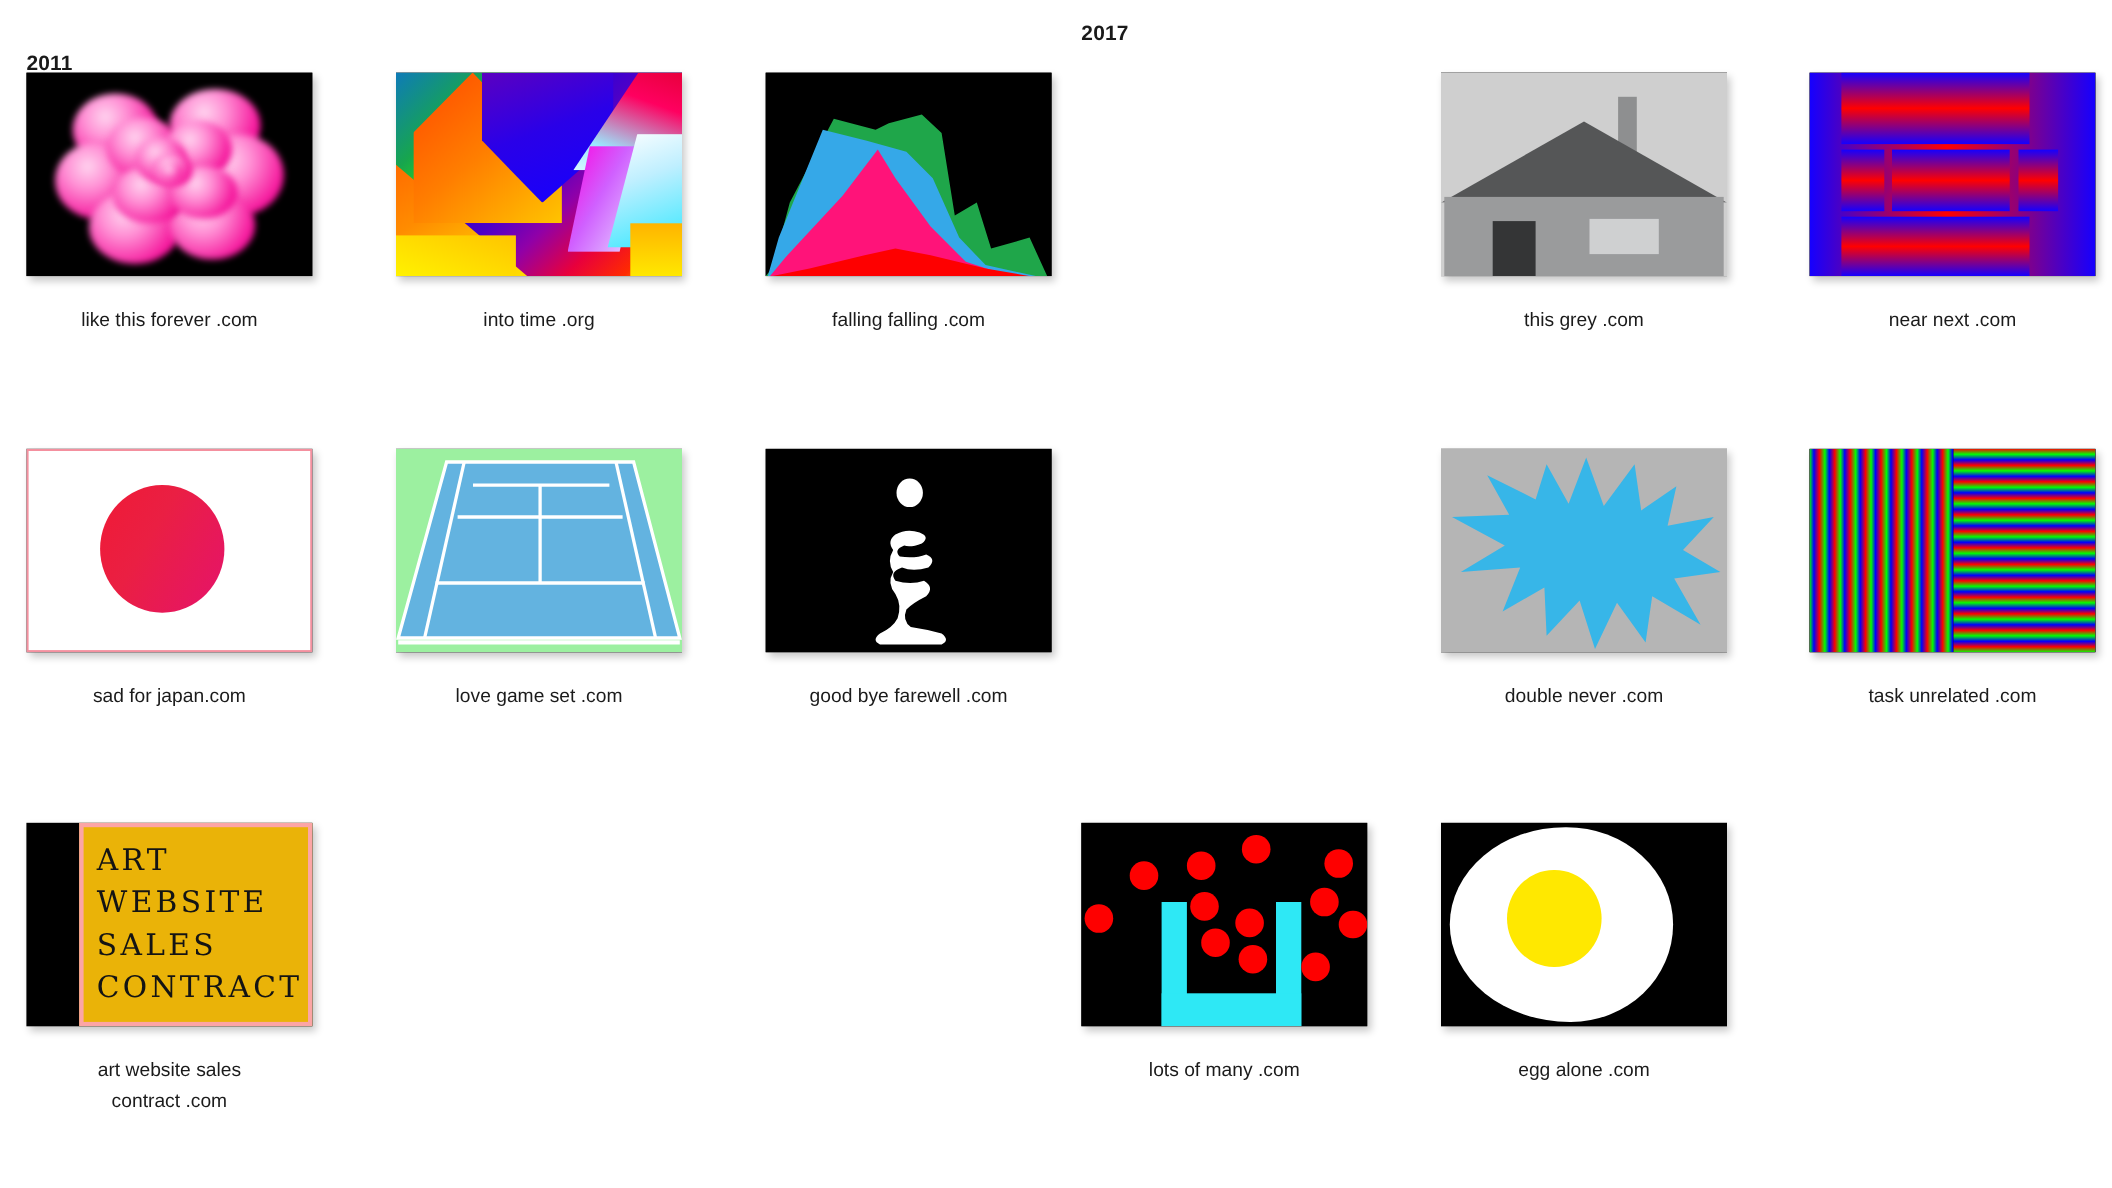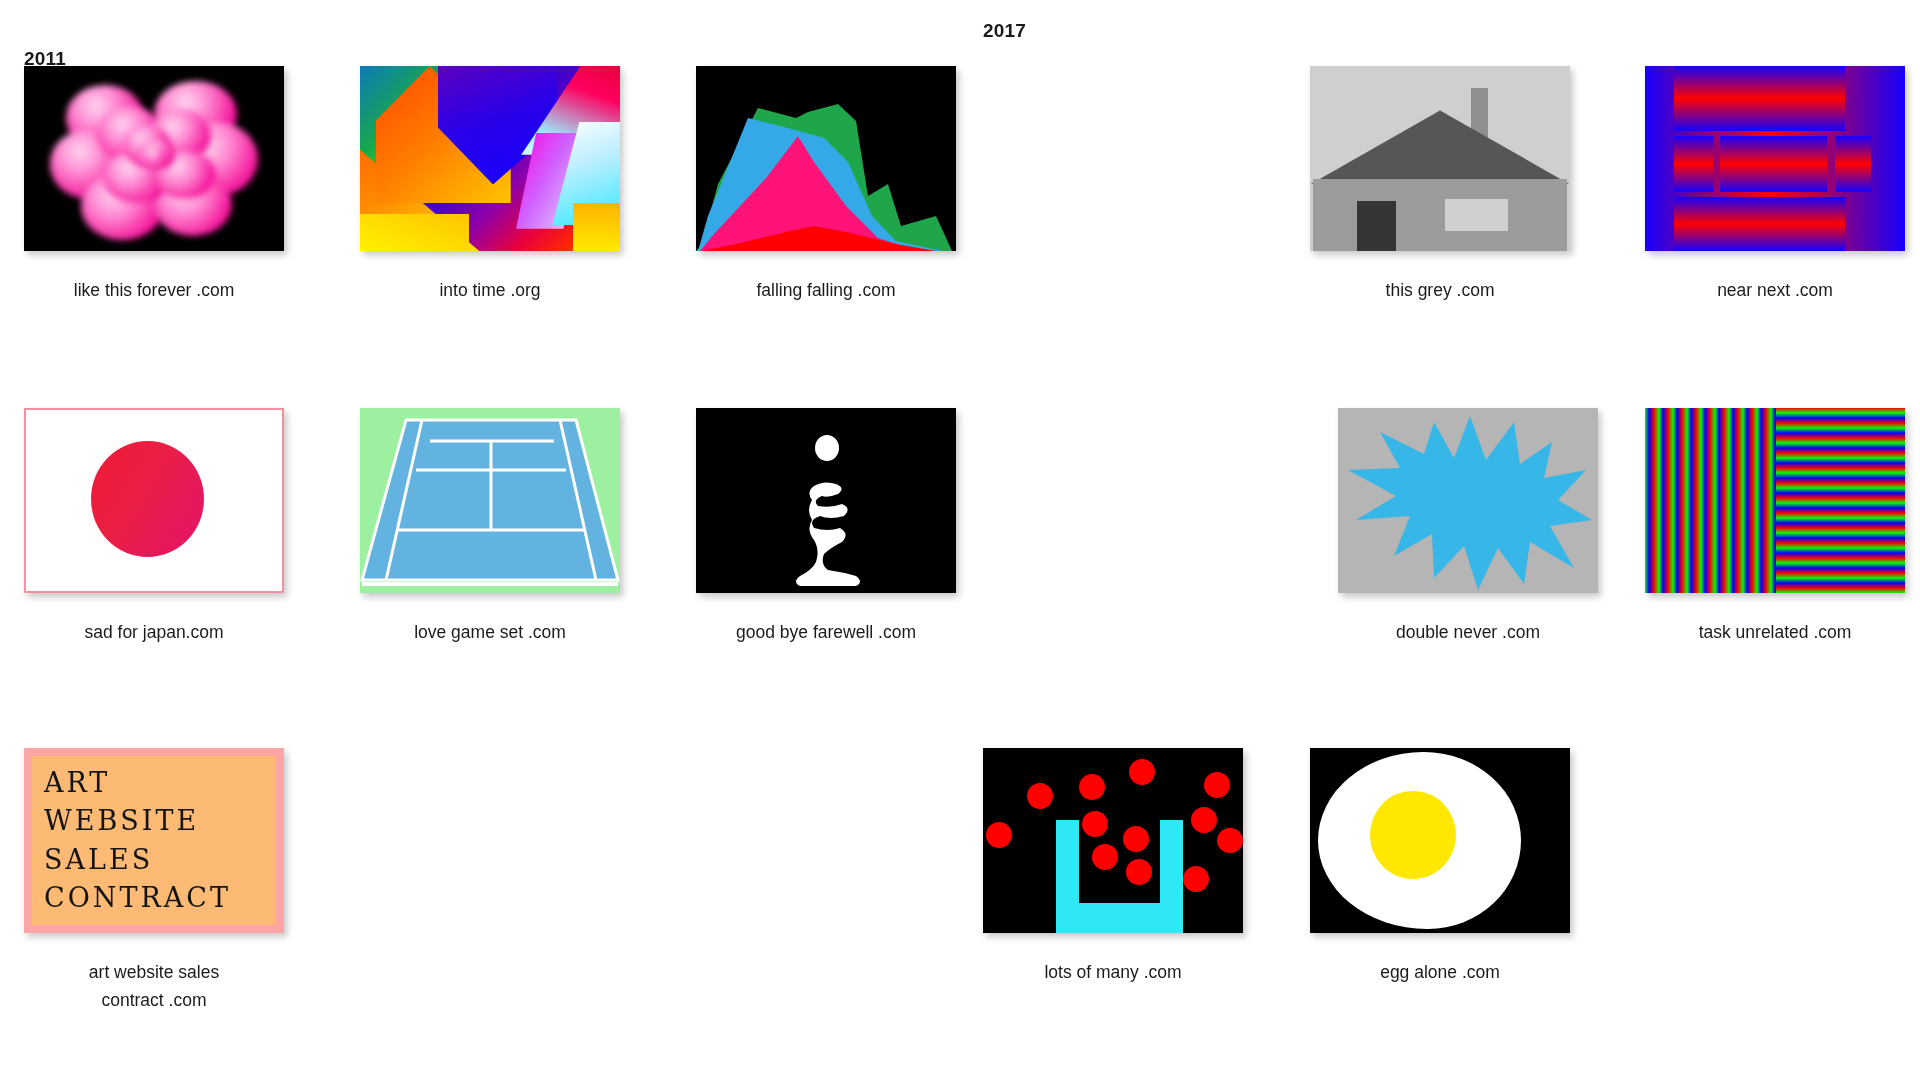--- a/index.html
+++ b/index.html
@@ -127,25 +127,26 @@
       #00ff00 0px, #0000ff 4px, #ff0000 9px, #00ff00 14px);
   }
   .art-stripes .horiz {
     position: absolute; left: 50.5%; top: 0; width: 49.5%; height: 100%;
     background: repeating-linear-gradient(180deg,
       #ff0000 0px, #00ff00 5px, #0000ff 10px, #ff0000 15px);
   }
 
   
   .art-contract {
-    background: #fdba74;
-    border: 8px solid #fca5a5;
+    background: #eab308;
+    border: 4px solid #fca5a5;
     display: flex; flex-direction: column;
     justify-content: center;
     padding-left: 12px;
+    margin-left: 48px;
   }
   .art-contract .line {
     font-family: "DejaVu Serif", "Liberation Serif", serif;
     font-size: 27px;
     letter-spacing: 3px;
     color: #141414;
     line-height: 1.42;
     font-weight: 500;
   }
 
@@ -317,21 +318,21 @@
                      Q146,164 160,168 Q168,174 160,178 L104,178
                      Q96,174 104,168 Q116,162 120,154 Q124,142 118,132
                      Q110,122 116,112 Q110,102 116,92 Q110,84 118,78 Z" fill="#ffffff"></path>
           </svg>
         </div>
       </div>
       <div class="caption">good bye farewell .com</div>
     </div>
 
 
-    <div class="cell" style="left:1310px; top:408px;margin-left:28px;">
+    <div class="cell" style="left:1310px; top:408px;">
       <div class="thumb-wrap">
         <div class="thumb art-star">
           <svg viewBox="0 0 260 185" width="260" height="185" preserveAspectRatio="none">
             <rect x="0" y="0" width="260" height="185" fill="#b5b5b5"></rect>
             <polygon fill="#37b6e8" points="
               132,8 148,52 176,14 182,56 214,34 206,70 248,62 220,92
               254,112 212,118 236,160 192,134 186,176 160,140 140,182
               126,138 96,170 94,126 56,148 72,108 18,112 58,88
               10,62 62,60 42,24 86,46 96,14 116,50"></polygon>
           </svg>

